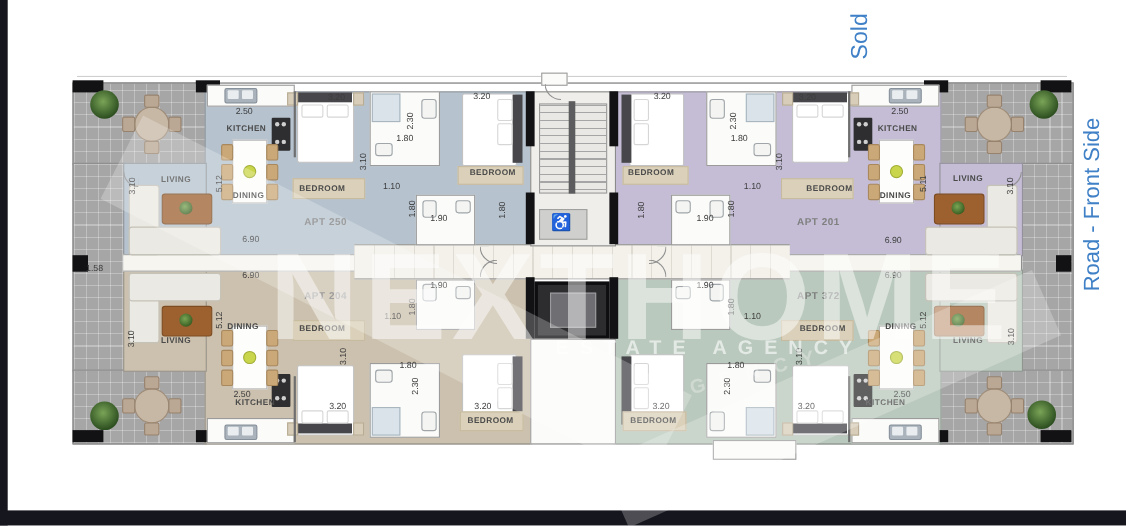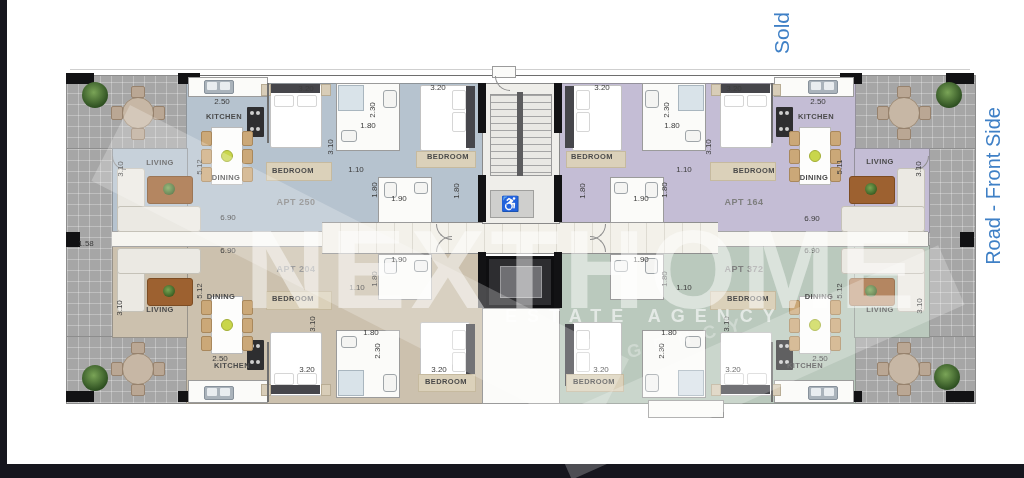--- a/index.html
+++ b/index.html
@@ -375,21 +375,21 @@
     <div class="lbl room" style="left:754px;top:171px">BEDROOM</div>
     <div class="lbl room" style="left:592px;top:157px">BEDROOM</div>
     <div class="lbl" style="left:684px;top:170px">1.10</div>
     <div class="lblv" style="left:665px;top:190px">1.80</div>
     <div class="lblv" style="left:583px;top:191px">1.80</div>
     <div class="lbl" style="left:641px;top:199px">1.90</div>
     <div class="lbl room" style="left:880px;top:162px">LIVING</div>
     <div class="lbl room" style="left:814px;top:178px">DINING</div>
     <div class="lblv" style="left:919px;top:169px">3.10</div>
     <div class="lblv" style="left:840px;top:167px">5.11</div>
-    <div class="lbl aptlbl" style="left:744px;top:202px">APT 164</div>
+    <div class="lbl aptlbl" style="left:744px;top:202px">APT 201</div>
     <div class="lbl" style="left:812px;top:219px">6.90</div>
 
     <div class="lbl" style="left:86px;top:244px">1.58</div>
     <div class="lbl" style="left:228px;top:251px">6.90</div>
     <div class="lbl aptlbl" style="left:296px;top:269px">APT 204</div>
     <div class="lbl room" style="left:160px;top:310px">LIVING</div>
     <div class="lblv" style="left:120px;top:308px">3.10</div>
     <div class="lblv" style="left:200px;top:291px">5.12</div>
     <div class="lbl room" style="left:221px;top:297px">DINING</div>
     <div class="lbl" style="left:220px;top:359px">2.50</div>

